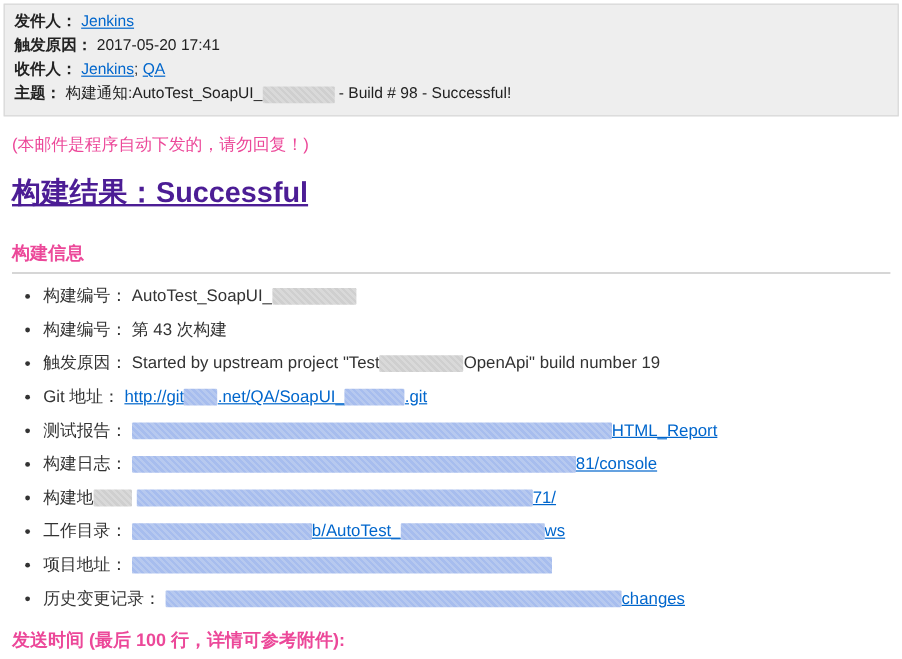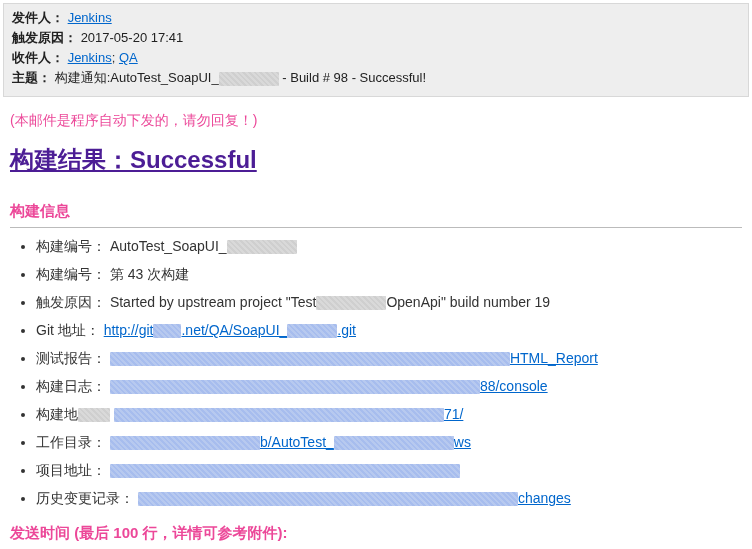--- a/index.html
+++ b/index.html
@@ -132,21 +132,21 @@
     <li>
       <span>Git 地址：</span>
       <a class="link nowrap"><span>http://git</span><span class="blur blue" style="width:28px;"></span><span>.net/QA/SoapUI_</span><span class="blur blue" style="width:50px;"></span><span>.git</span></a>
     </li>
     <li>
       <span>测试报告：</span>
       <a class="link nowrap"><span class="blur blue" style="width:400px;"></span><span>HTML_Report</span></a>
     </li>
     <li>
       <span>构建日志：</span>
-      <a class="link nowrap"><span class="blur blue" style="width:370px;"></span><span>88/console</span></a>
+      <a class="link nowrap"><span class="blur blue" style="width:370px;"></span><span>81/console</span></a>
     </li>
     <li>
       <span>构建地</span><span class="blur" style="width:32px;"></span>
       <a class="link nowrap"><span class="blur blue" style="width:330px;"></span><span>71/</span></a>
     </li>
     <li>
       <span>工作目录：</span>
       <a class="link nowrap"><span class="blur blue" style="width:150px;"></span><span>b/AutoTest_</span><span class="blur blue" style="width:120px;"></span><span>ws</span></a>
     </li>
     <li>

